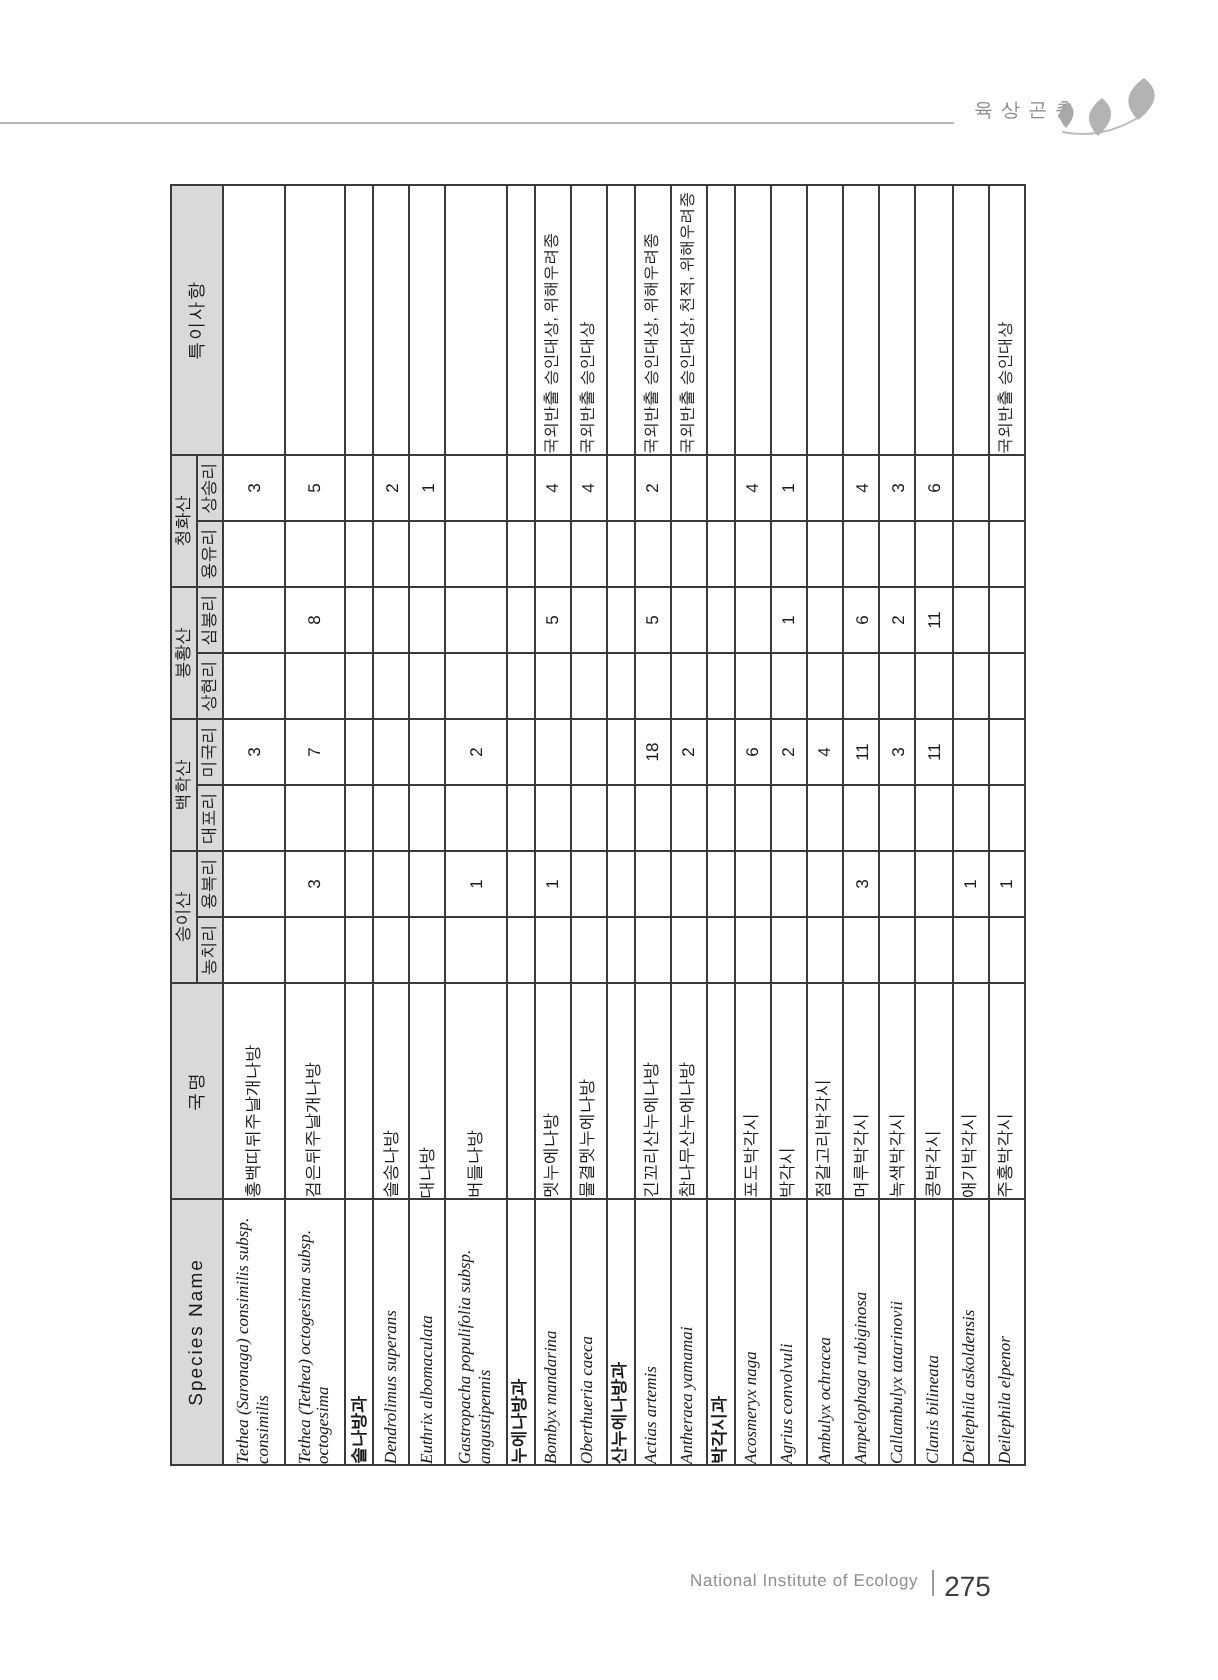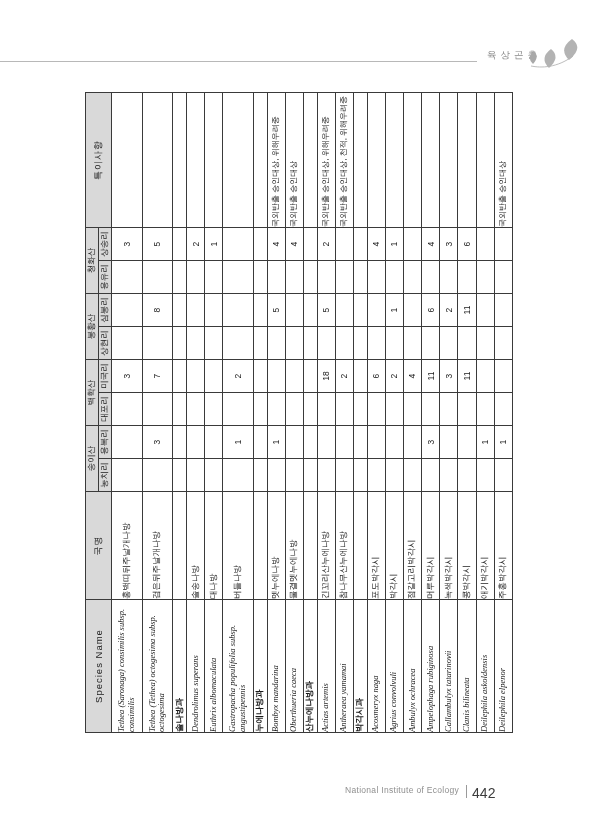--- a/index.html
+++ b/index.html
@@ -361,16 +361,16 @@
               <td class="rem">국외반출 승인대상</td>
             </tr>
           </tbody>
         </table>
     </div>
   </div>
 
   <div class="footer">
     <span class="org">National Institute of Ecology</span>
     <span class="pbar"></span>
-    <span class="pno">442</span>
+    <span class="pno">275</span>
   </div>
 
 </div>
 
 </body></html>

